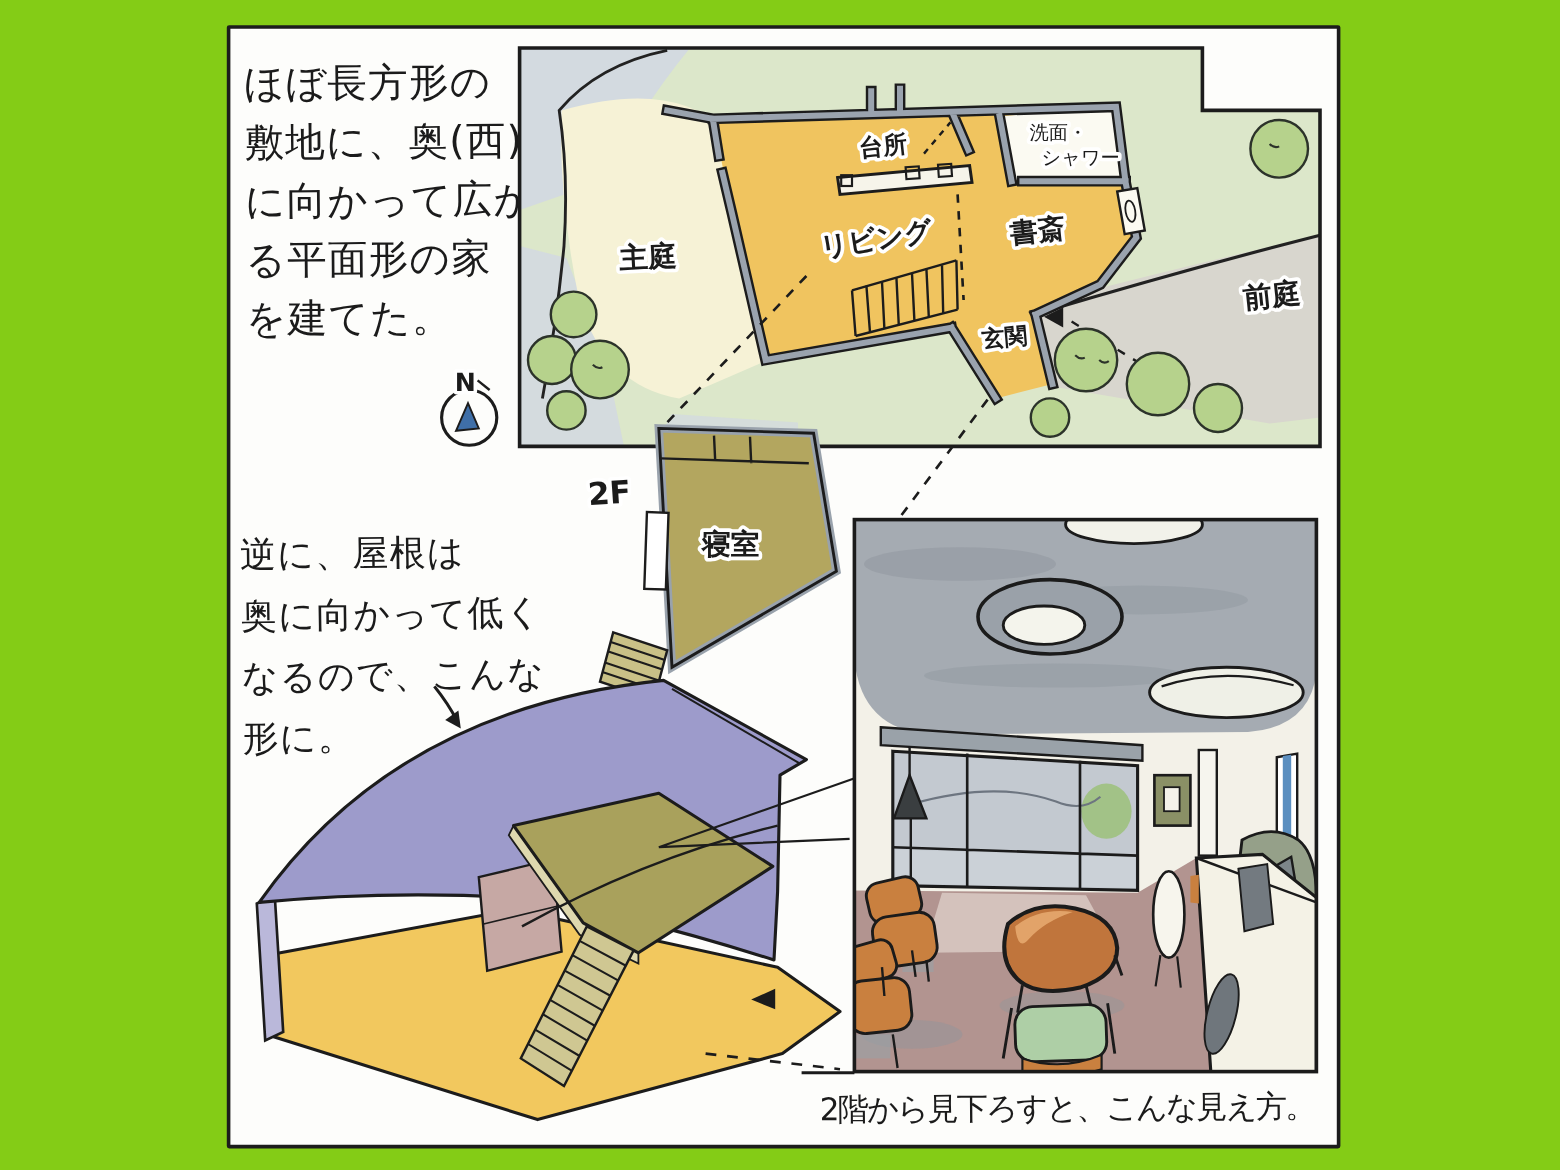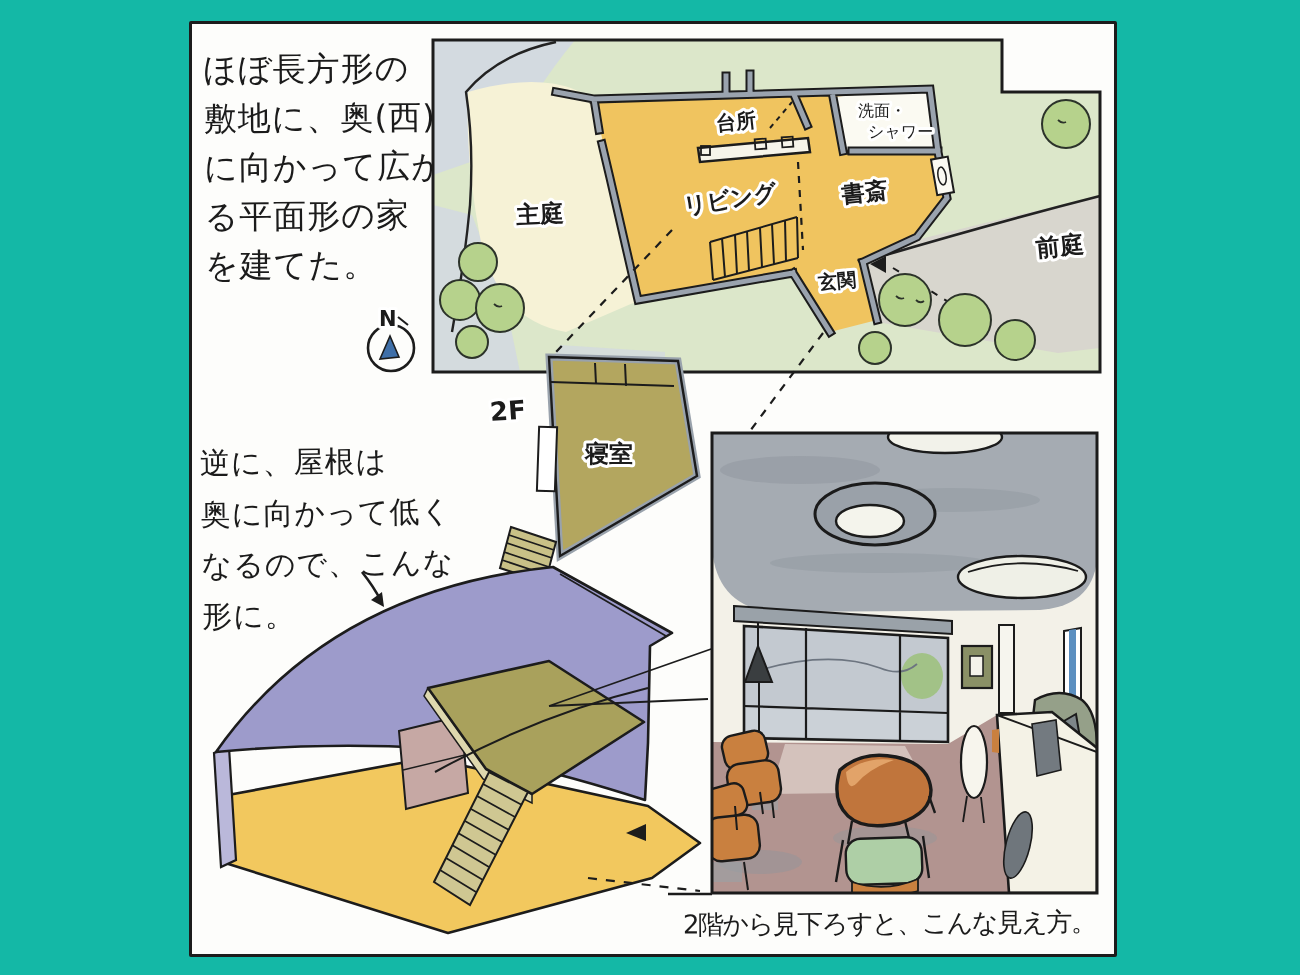--- a/index.html
+++ b/index.html
@@ -1,16 +1,16 @@
 <!DOCTYPE html>
 <html><head>
 <meta charset="utf-8">
 <style>
   html,body{margin:0;padding:0;background:#ffffff;}
-  #stage{position:relative;width:1300px;height:975px;background:#14b8a6;overflow:hidden;
+  #stage{position:relative;width:1300px;height:975px;background:#84cc16;overflow:hidden;
          font-family:"DejaVu Sans","Liberation Sans",sans-serif;color:#1b1b1b;}
   .frame{position:absolute;left:189px;top:21px;width:928px;height:936px;
          border:3px solid #1c1c1c;border-radius:2px;box-sizing:border-box;background:#fdfdfb;}
   svg.layer{position:absolute;left:0;top:0;}
   .note{position:absolute;font-weight:500;}
   .note .ln{white-space:nowrap;}
   #note-top{left:204px;top:44px;font-size:33px;line-height:49px;letter-spacing:1px;transform:rotate(-0.5deg);}
   #note-mid{left:201px;top:436px;font-size:30px;line-height:51px;letter-spacing:1px;transform:rotate(-0.8deg);}
   #caption{position:absolute;left:683px;top:906px;width:432px;font-size:26px;letter-spacing:-1.5px;
            white-space:nowrap;font-weight:500;transform:rotate(-0.4deg);}

